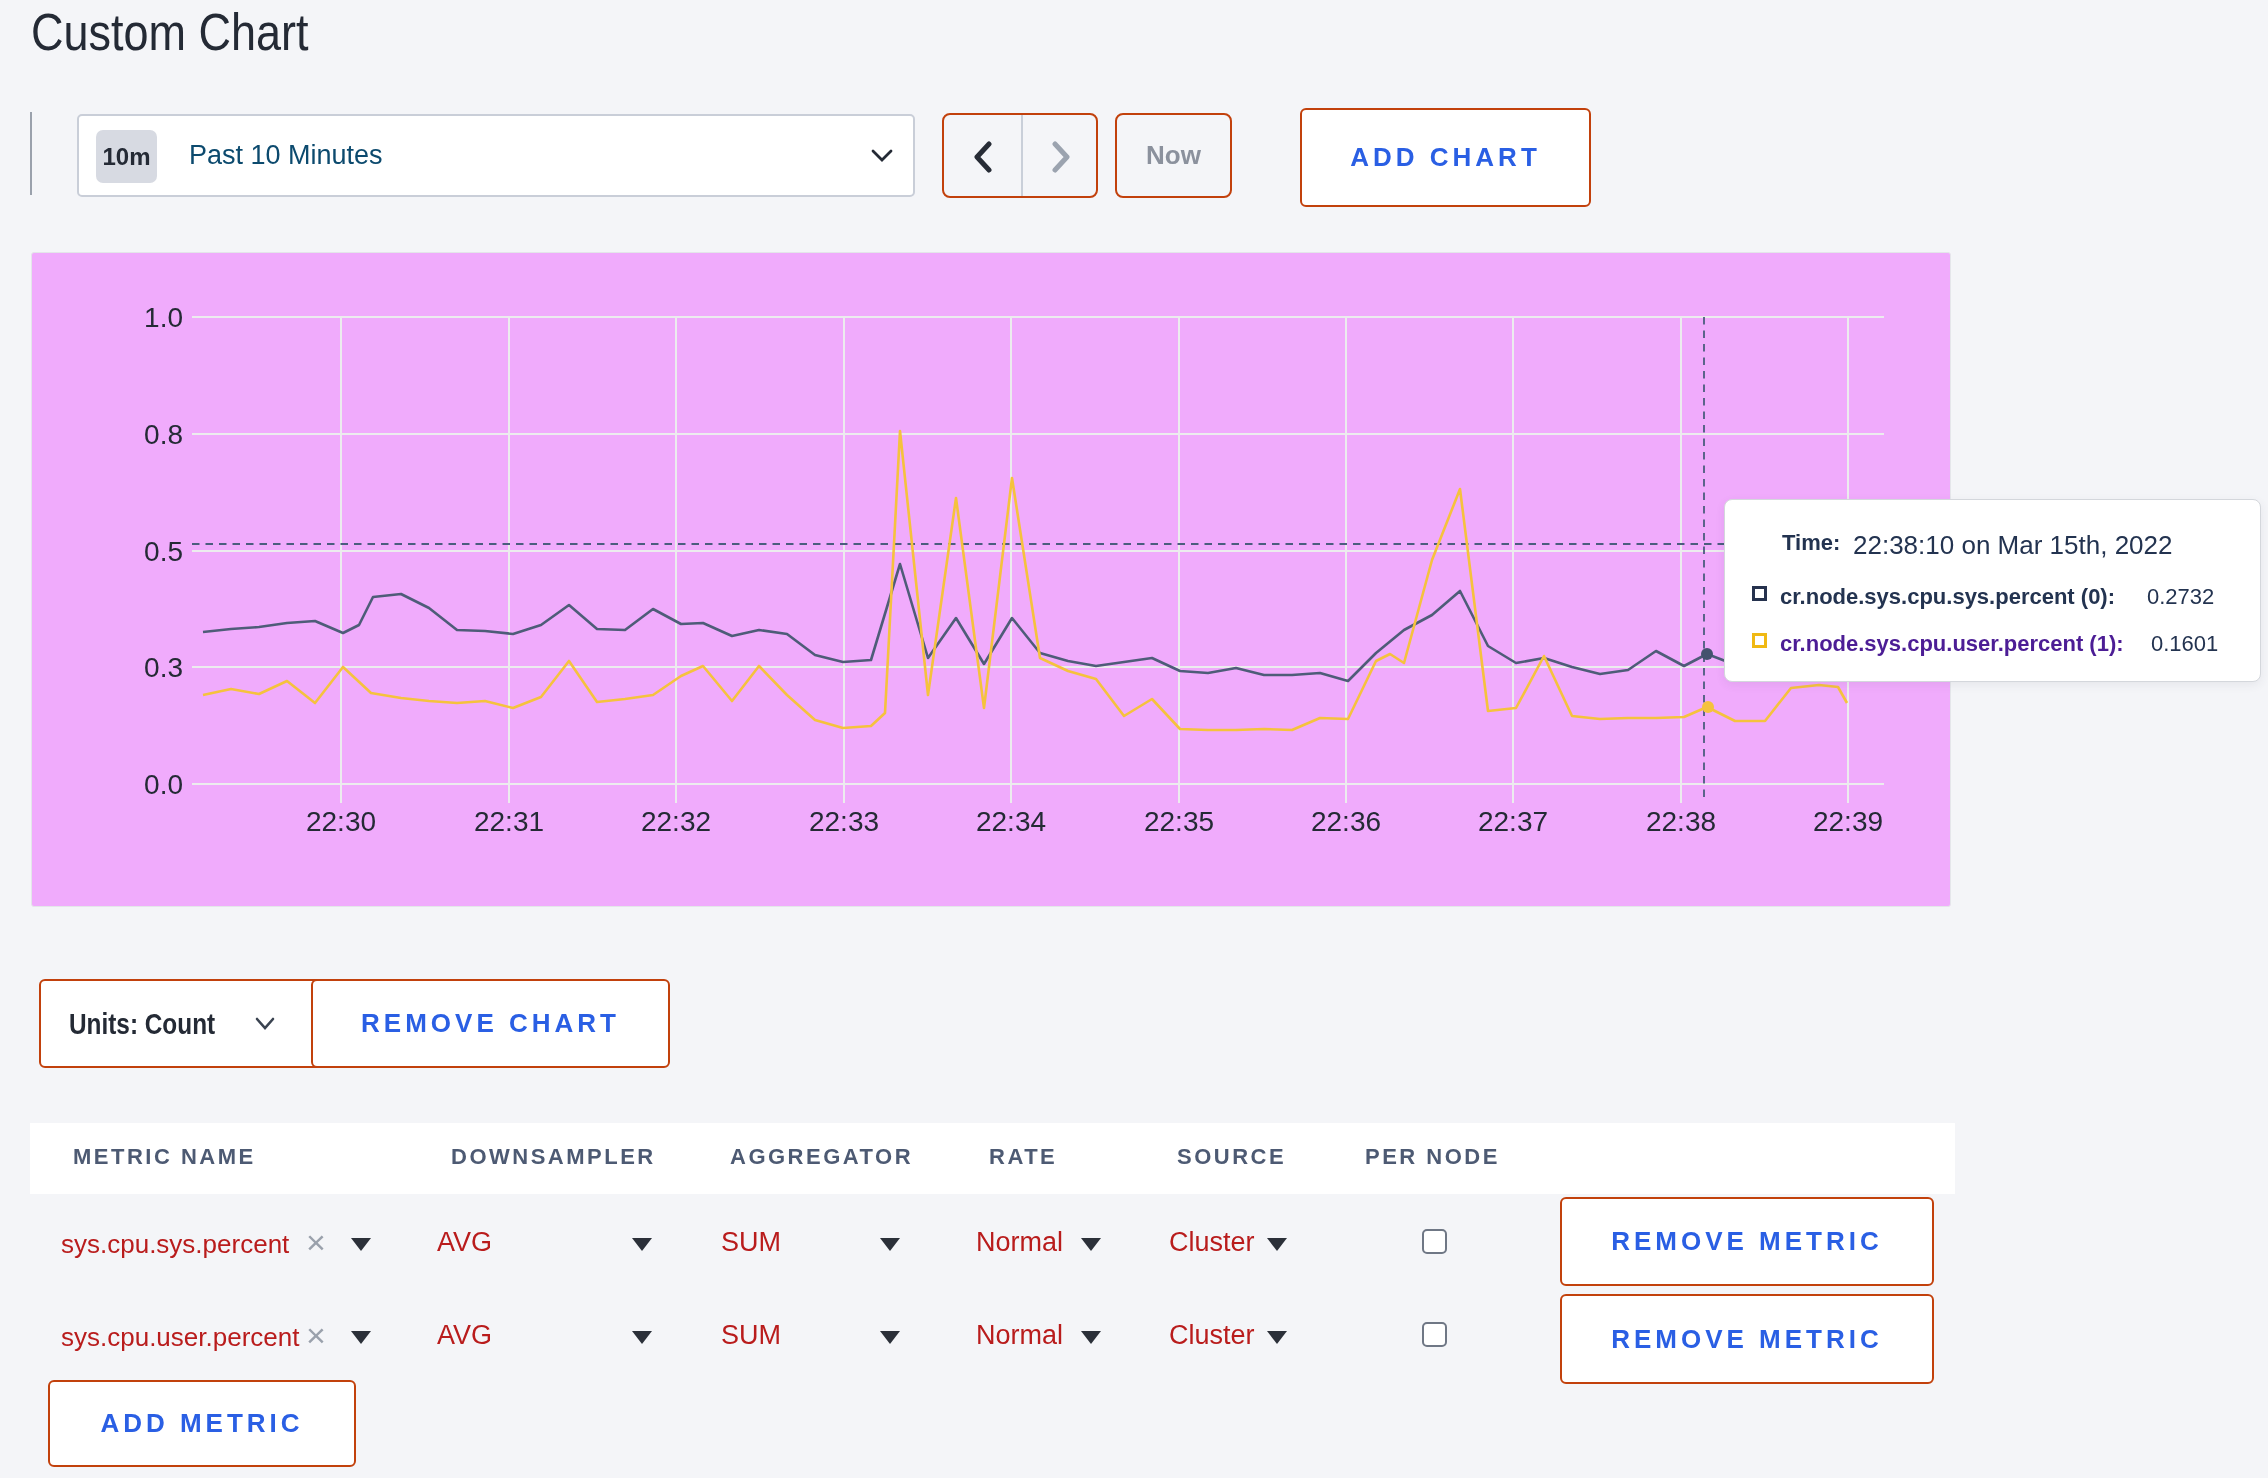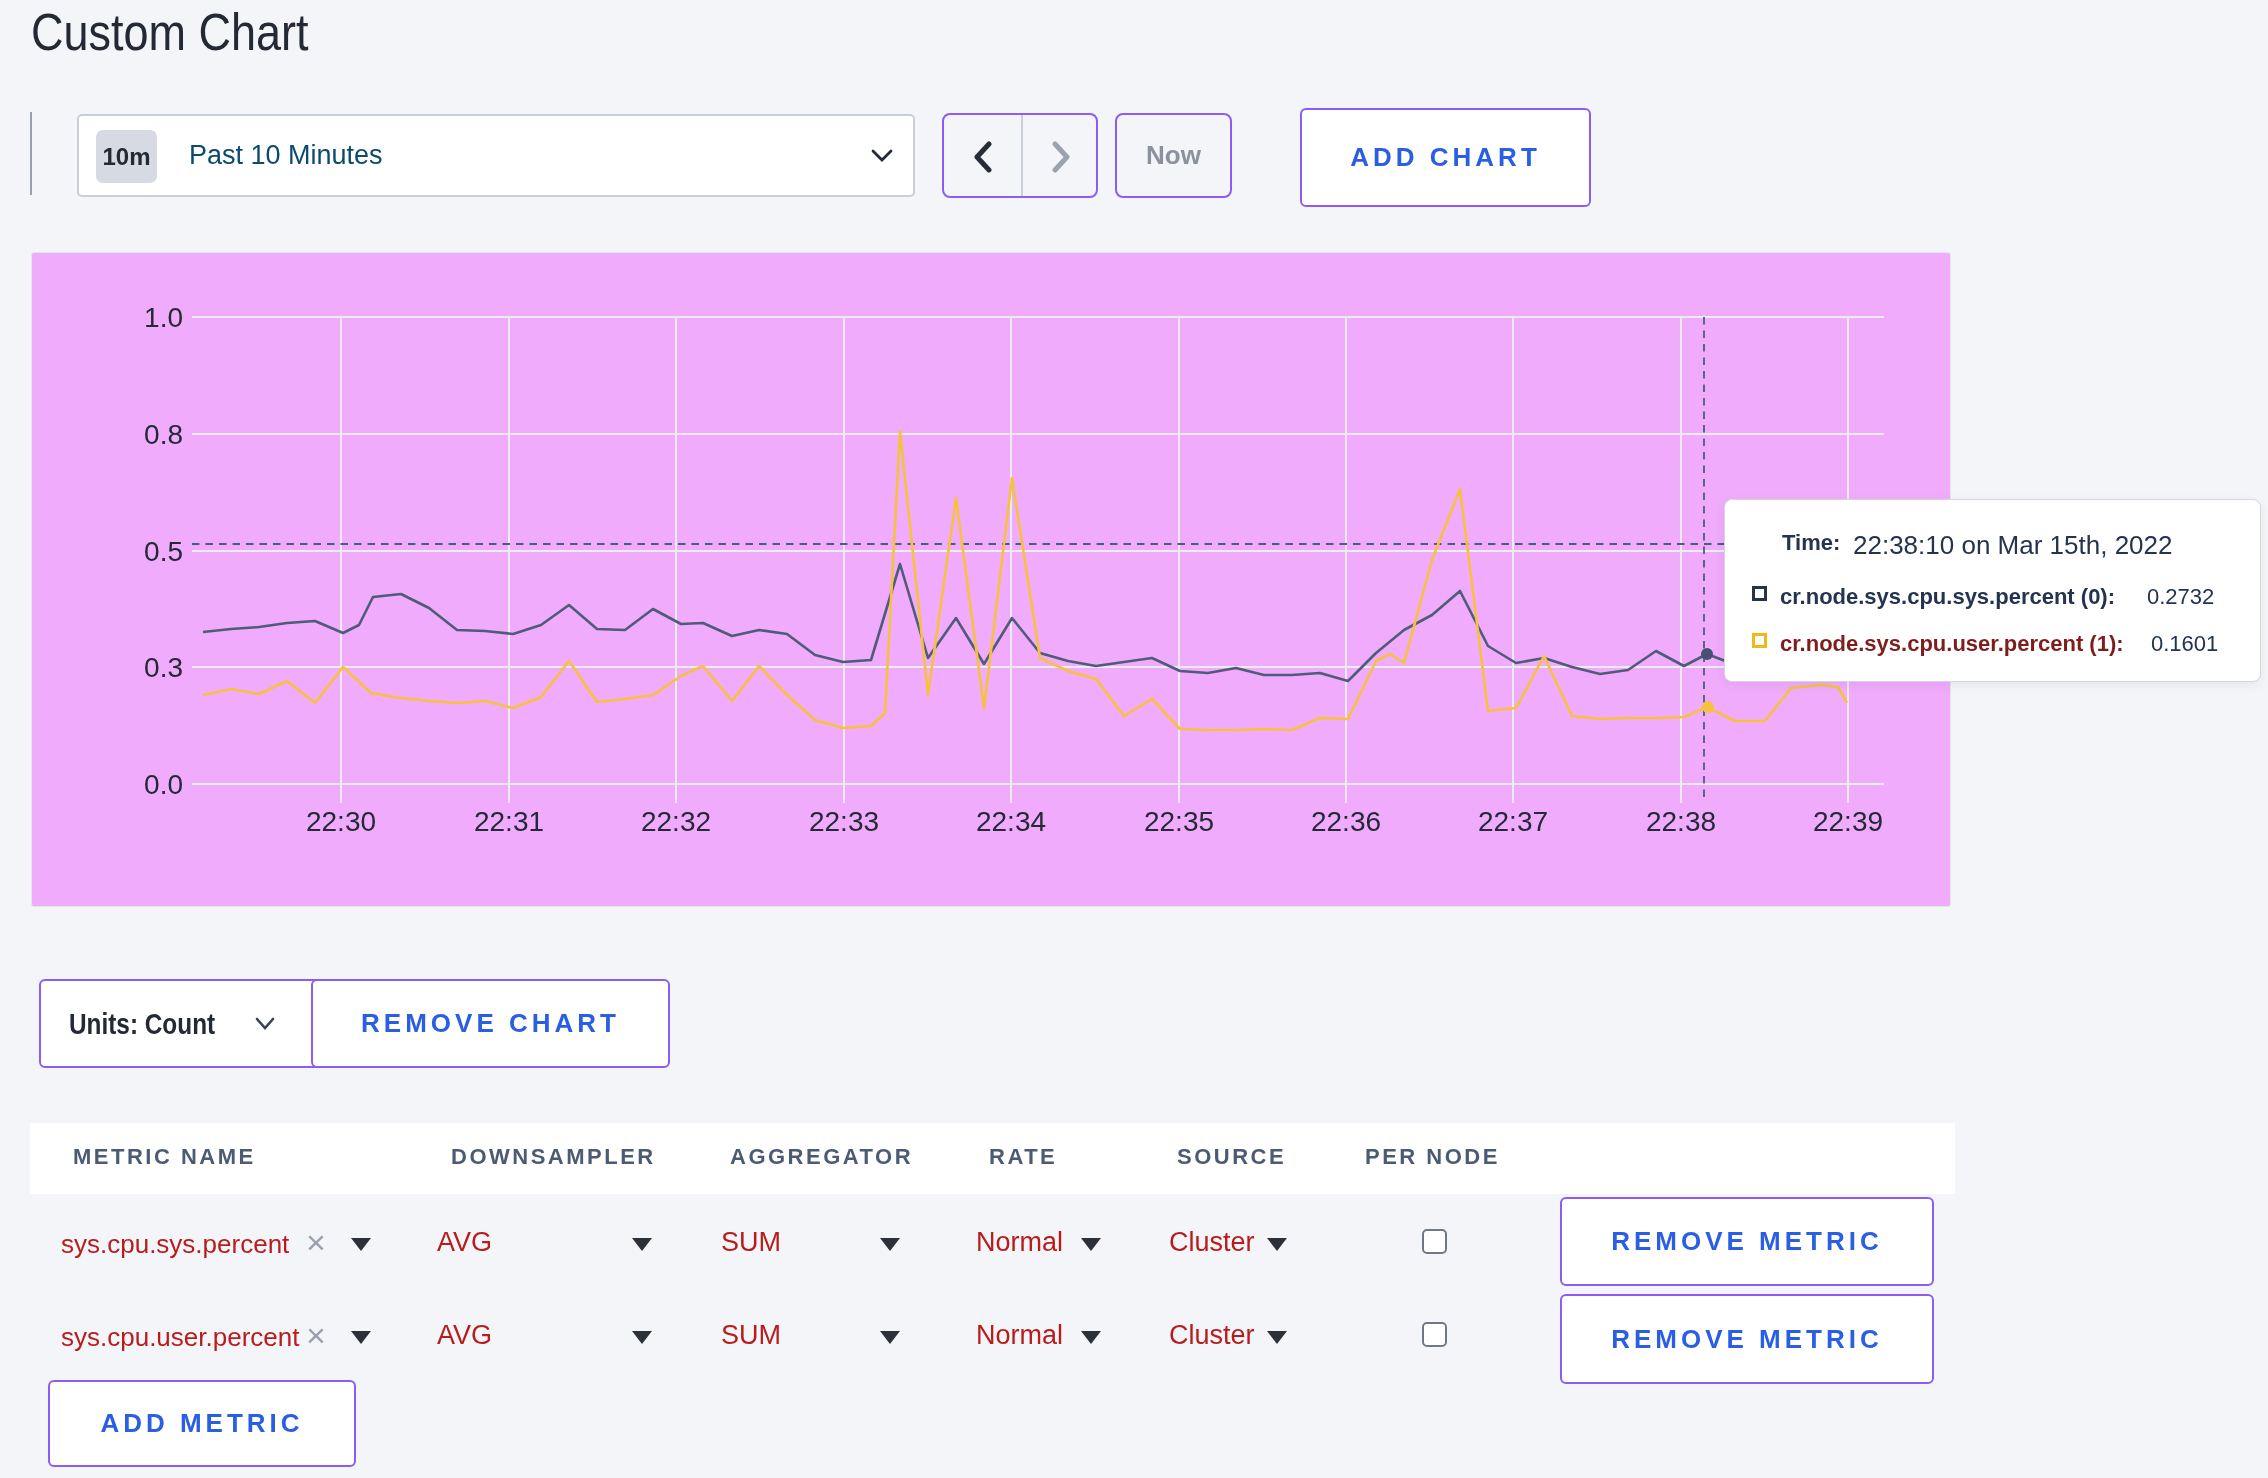--- a/index.html
+++ b/index.html
@@ -1,18 +1,18 @@
 <!DOCTYPE html>
 <html><head>
 <meta charset="utf-8">
 <style>
   * { margin:0; padding:0; box-sizing:border-box; }
   html,body { width:2268px; height:1478px; background:#f4f5f8; font-family:"Liberation Sans", sans-serif; position:relative; overflow:hidden; }
   .abs { position:absolute; }
-  .btn { position:absolute; background:#fff; border:2px solid #8b5cf6; border-radius:6px; display:flex; align-items:center; justify-content:center; }
+  .btn { position:absolute; background:#fff; border:2px solid #c2410c; border-radius:6px; display:flex; align-items:center; justify-content:center; }
   .ghost { background:transparent; }
   .bluetxt { color:#2a5fe4; font-weight:bold; font-size:26px; letter-spacing:4px; }
   .tri { position:absolute; width:0; height:0; border-left:10px solid transparent; border-right:10px solid transparent; border-top:13px solid #2b3039; }
   .hdr { position:absolute; color:#4d5a73; font-size:22px; font-weight:bold; letter-spacing:2.5px; }
   .cell { position:absolute; color:#b91c1c; font-size:27px; }
   .cb { position:absolute; width:25px; height:25px; border:2px solid #6f7785; border-radius:5px; background:#fff; }
 </style>
 </head>
 <body>
 
@@ -98,21 +98,21 @@
 </svg>
 </div>
 
 <div class="abs" style="left:1724px; top:499px; width:537px; height:183px; background:#fff; border:1px solid #d4d7dc; border-radius:8px; box-shadow:0 3px 10px rgba(60,70,90,0.08);">
   <div class="abs" style="left:57px; top:30px; font-size:22px; color:#233350;"><b>Time:</b></div>
   <div class="abs" style="left:128px; top:30px; font-size:26px; color:#233350;">22:38:10 on Mar 15th, 2022</div>
   <div class="abs" style="left:27px; top:86px; width:15px; height:15px; border:3px solid #26324e;"></div>
   <div class="abs" style="left:55px; top:84px; font-size:22px; font-weight:bold; color:#233350;">cr.node.sys.cpu.sys.percent (0):</div>
   <div class="abs" style="left:422px; top:84px; font-size:22px; color:#233350;">0.2732</div>
   <div class="abs" style="left:27px; top:133px; width:15px; height:15px; border:3px solid #f0b913;"></div>
-  <div class="abs" style="left:55px; top:131px; font-size:22px; font-weight:bold; color:#7f1d1d;">cr.node.sys.cpu.user.percent (1):</div>
+  <div class="abs" style="left:55px; top:131px; font-size:22px; font-weight:bold; color:#4c1d95;">cr.node.sys.cpu.user.percent (1):</div>
   <div class="abs" style="left:426px; top:131px; font-size:22px; color:#233350;">0.1601</div>
 </div>
 
 <div class="btn" style="left:31px; top:979px; width:304px; height:89px;margin-left:8px;">
   <span class="abs" style="left:69px; top:1008px; font-size:29px; font-weight:bold; color:#242a35; transform:scaleX(0.84); transform-origin:left top; position:fixed;">Units: Count</span>
   <svg class="abs" style="left:214px; top:36px;" width="20" height="14" viewBox="0 0 20 14">
       <path d="M2 2 L10 11 L18 2" fill="none" stroke="#3a4350" stroke-width="2.6" stroke-linecap="round"></path>
     </svg>
 </div>
 <div class="btn" style="left:311px; top:979px; width:359px; height:89px;">

